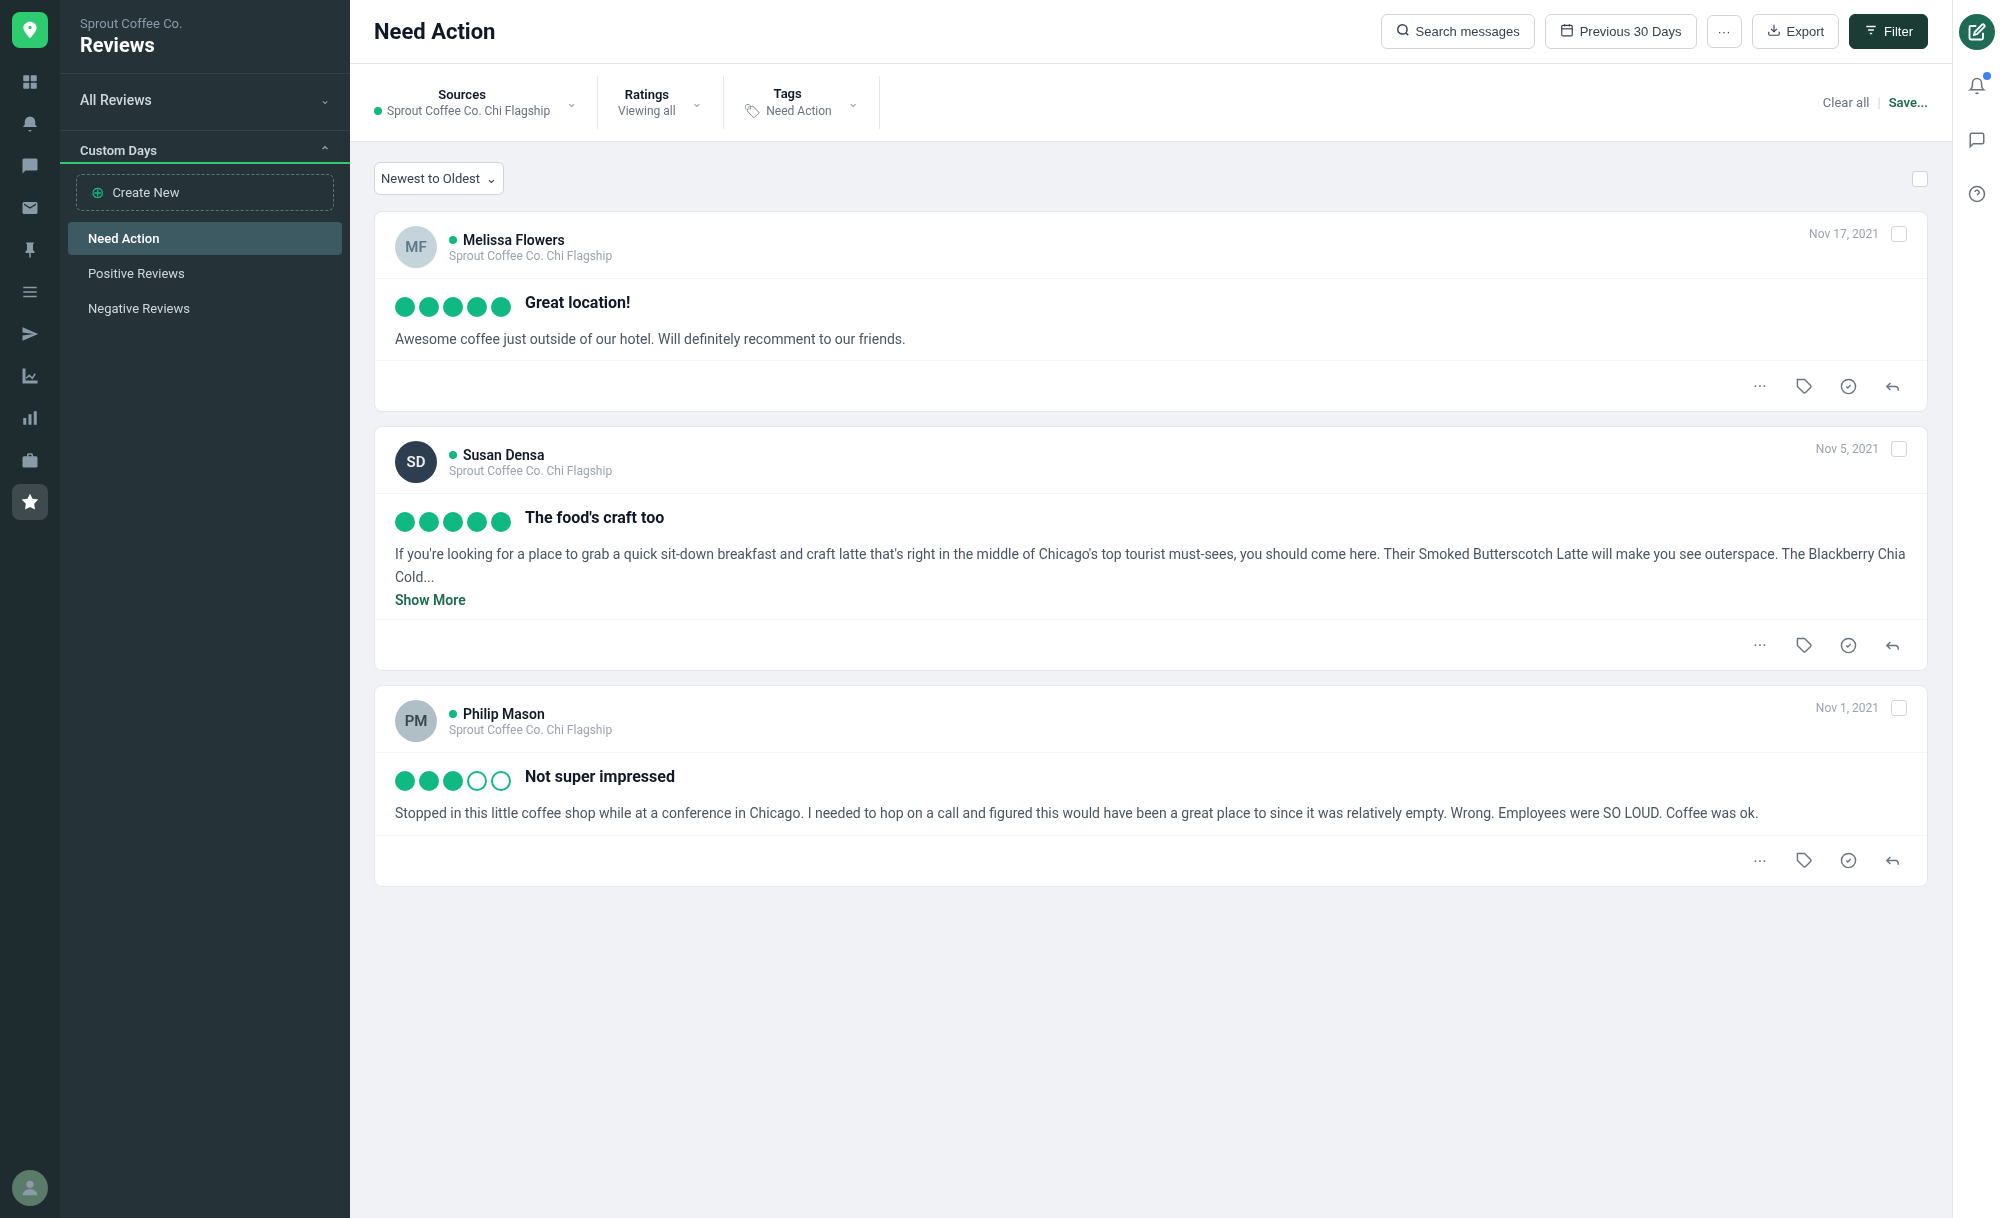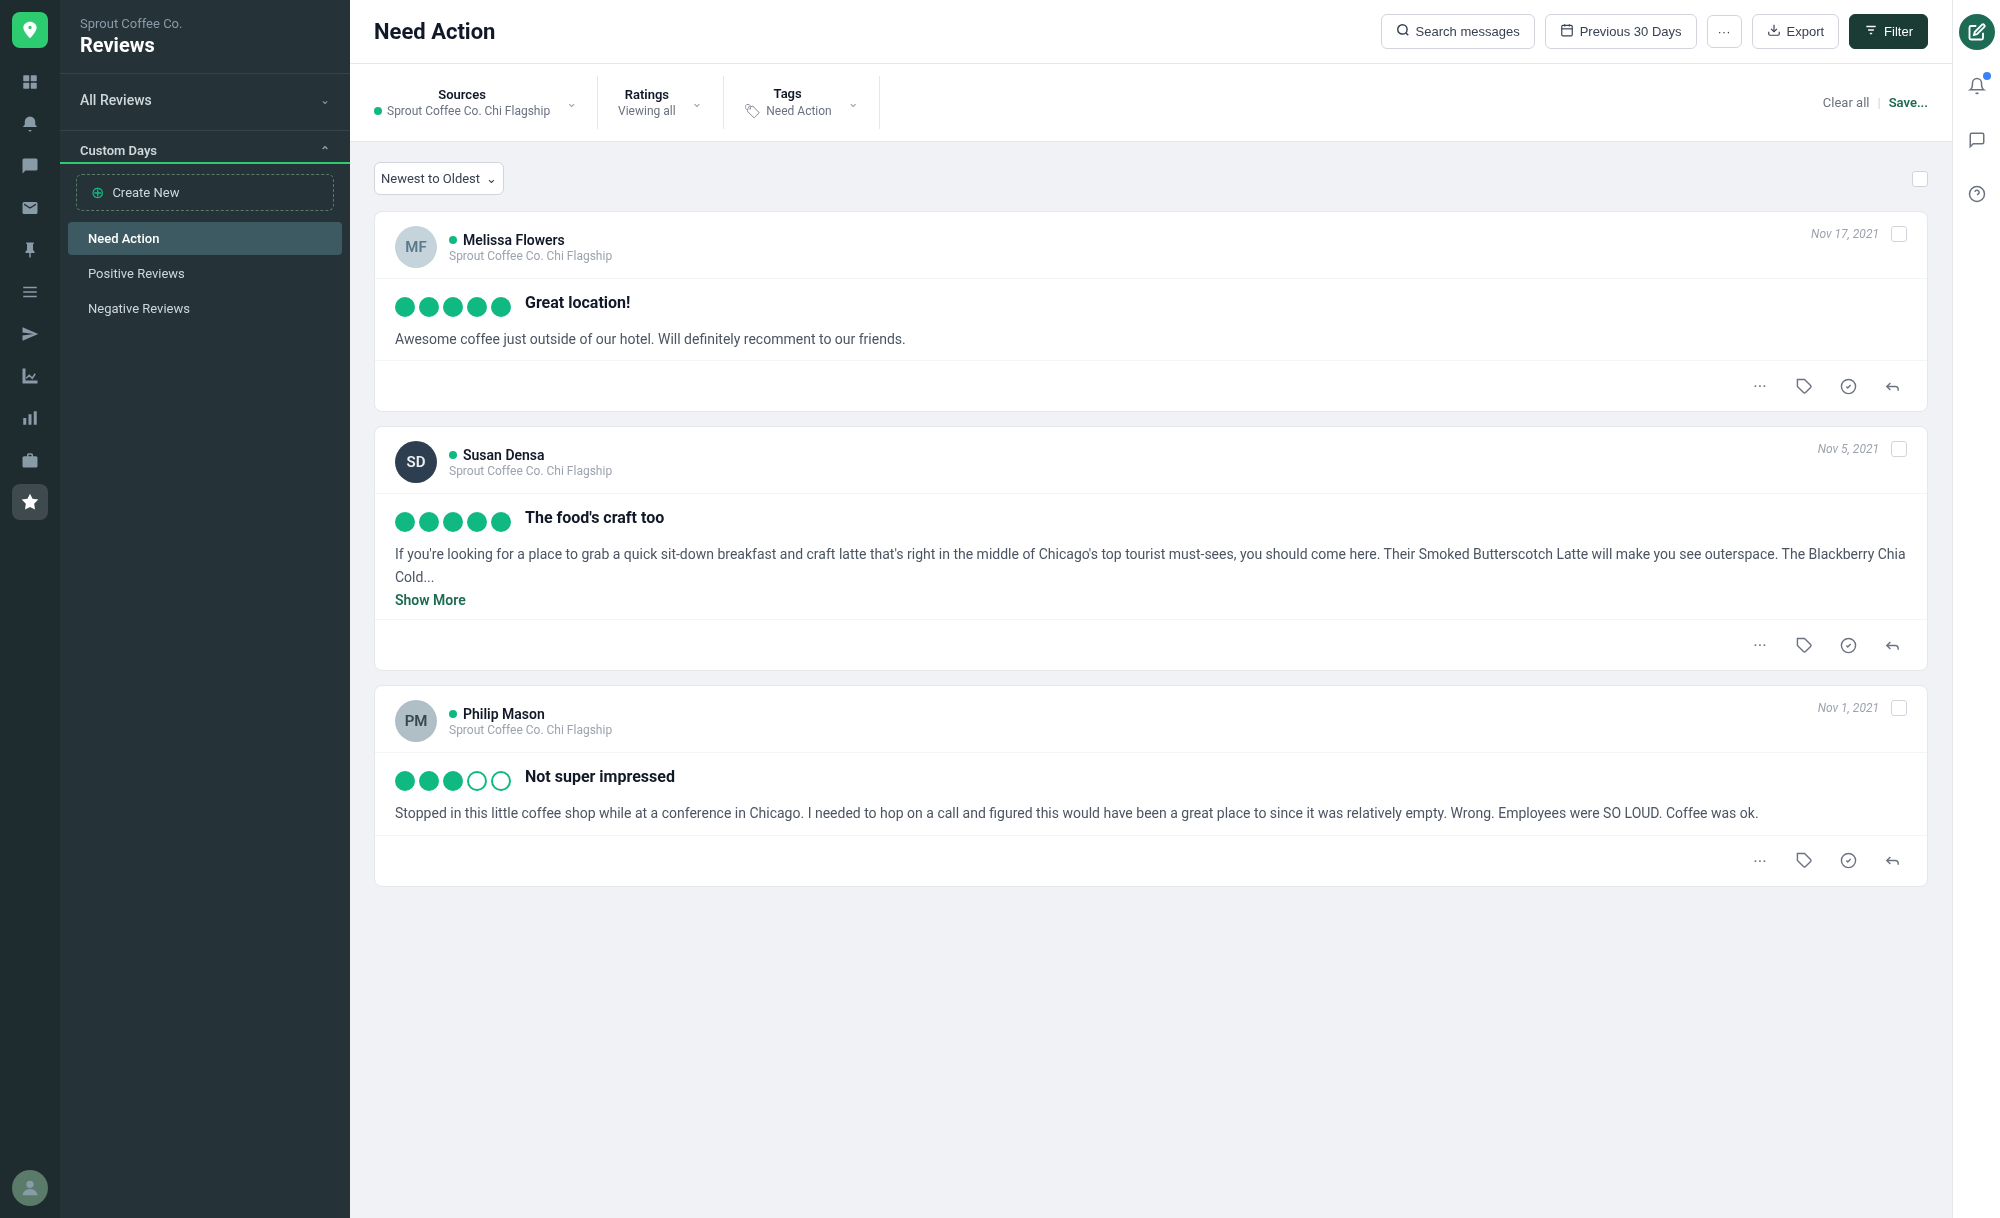--- a/index.html
+++ b/index.html
@@ -325,21 +325,20 @@
       margin-top: 1px;
     }
     .review-meta {
       display: flex;
       align-items: center;
       gap: 12px;
     }
     .review-date {
       font-size: 12px;
       color: #9ca3af;
-      font-style: italic;
     }
     .review-checkbox {
       width: 16px; height: 16px;
       border: 1.5px solid #d1d5db;
       border-radius: 3px;
       background: #fff;
       cursor: pointer;
     }
     .review-body {
       padding: 14px 20px 10px;

